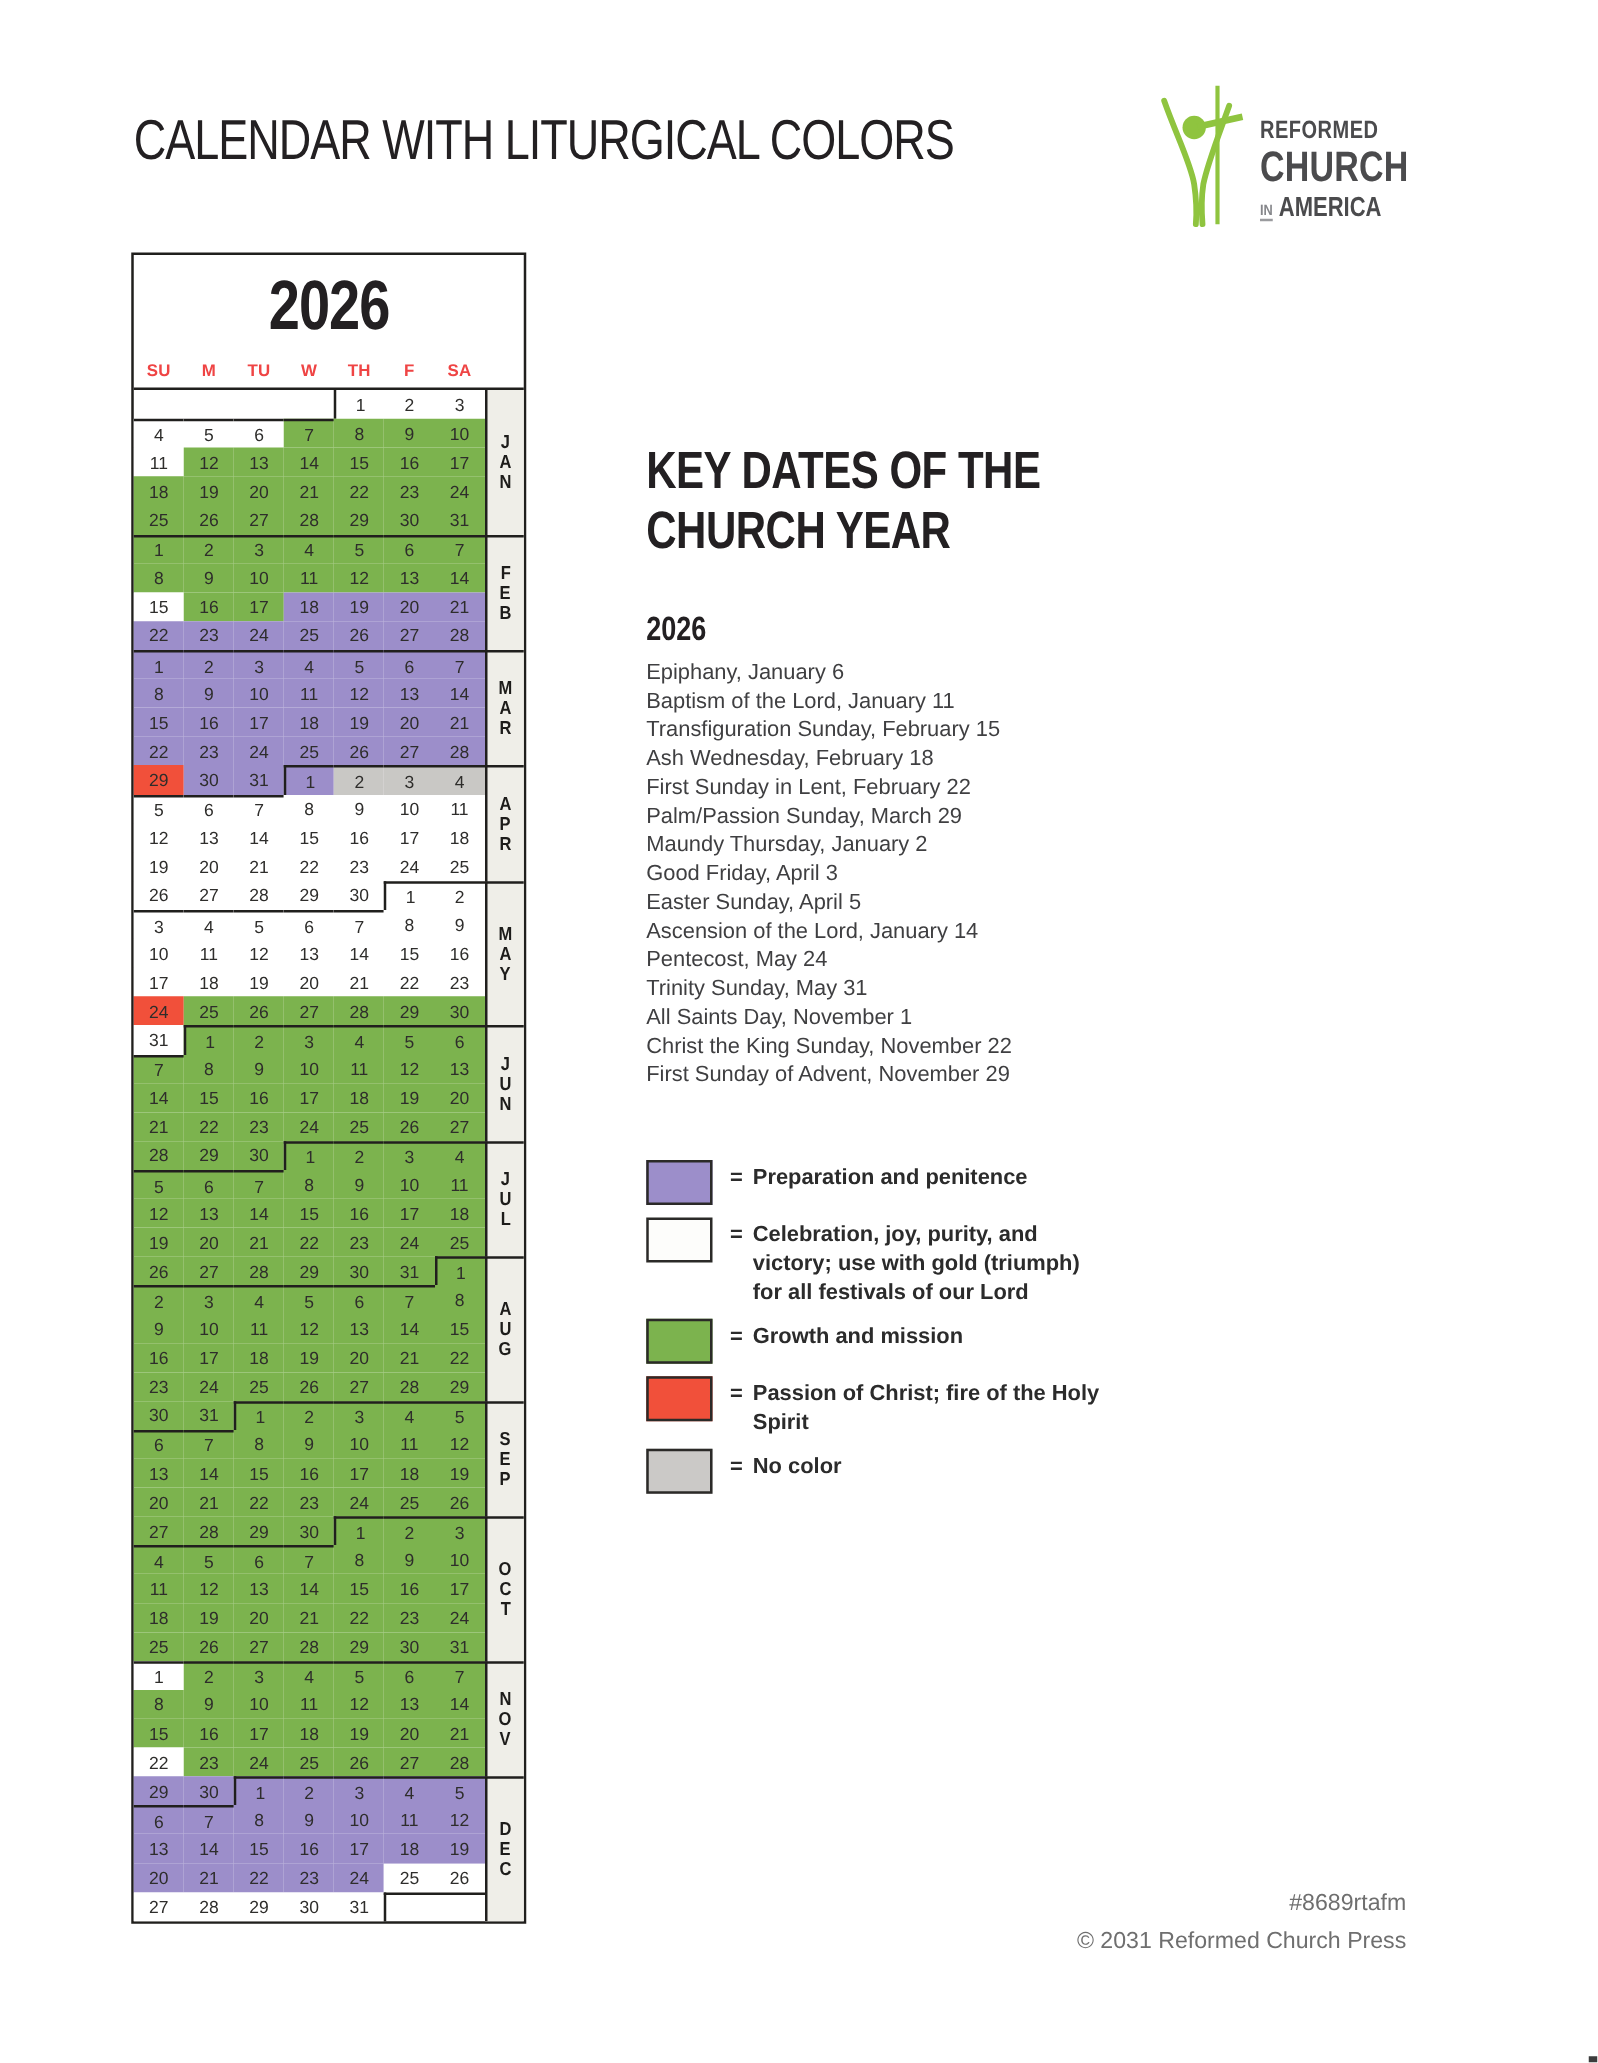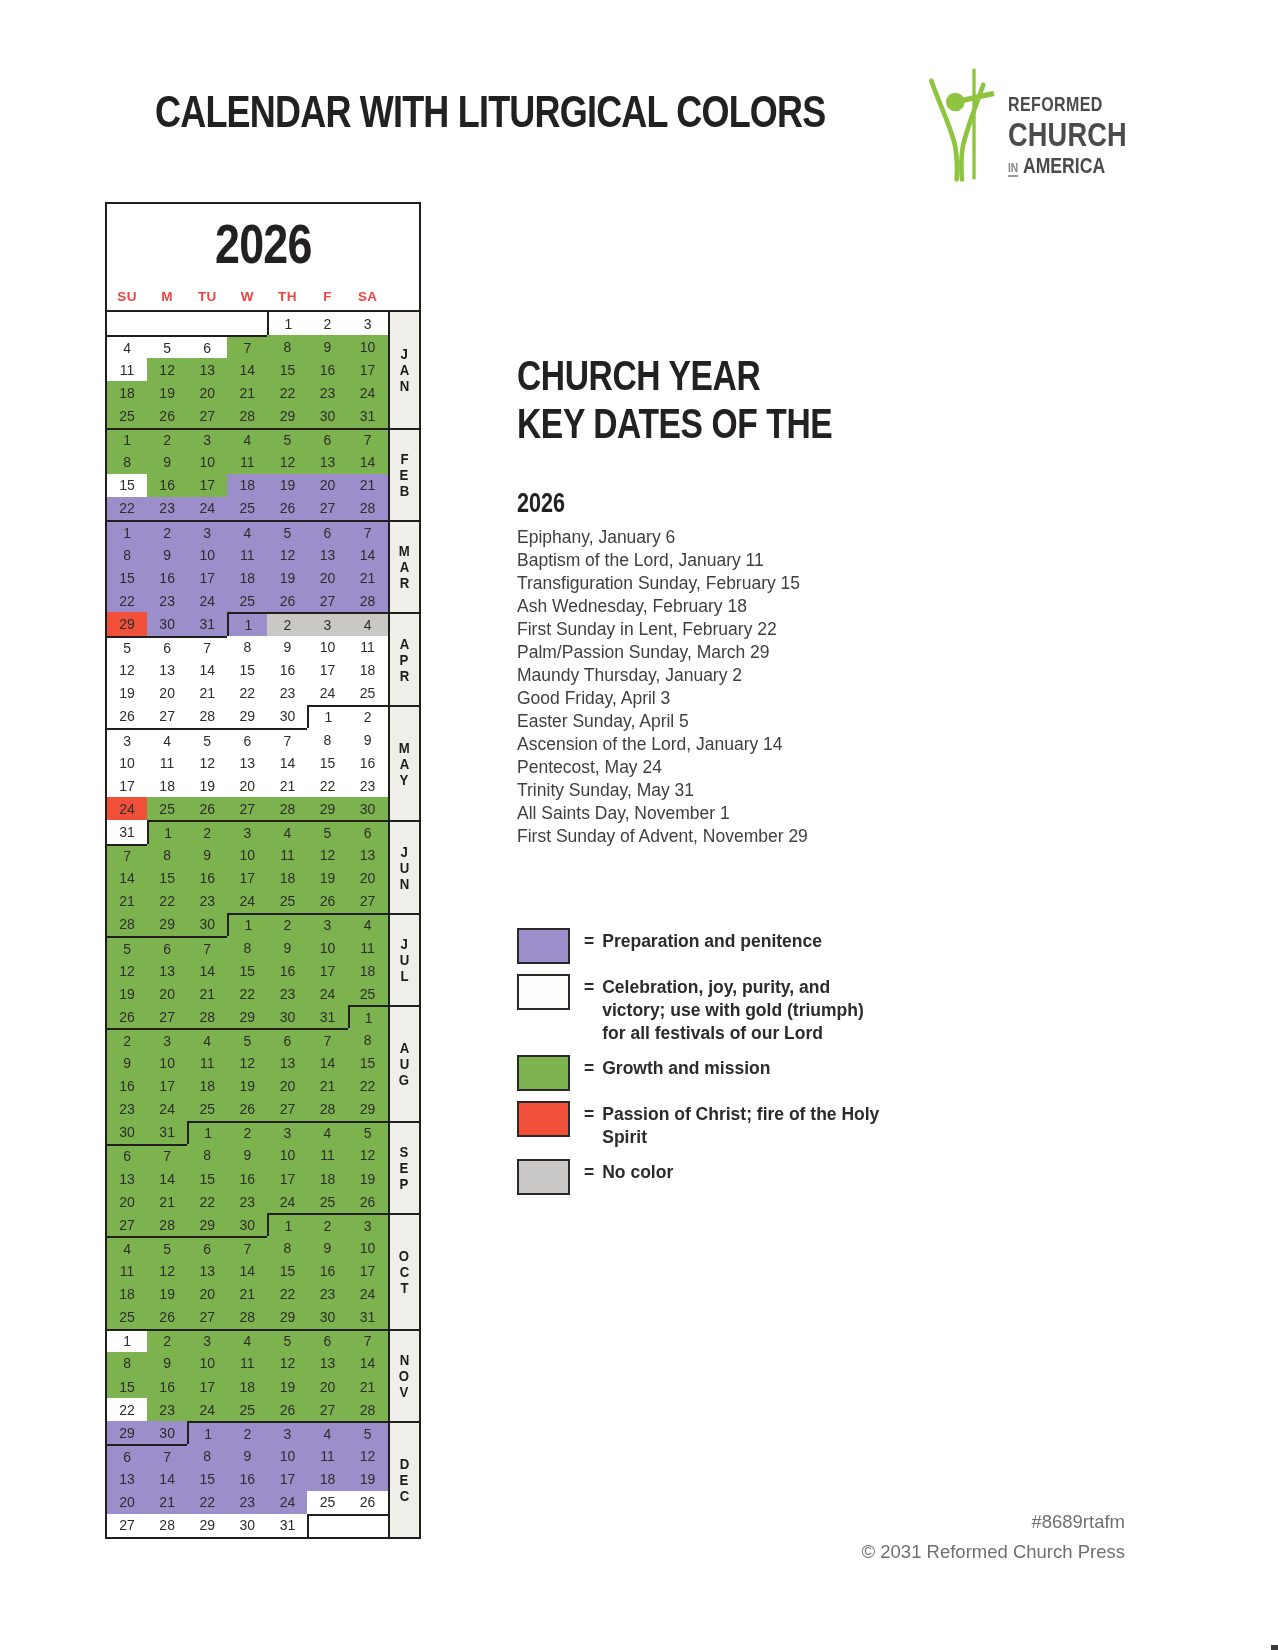--- a/index.html
+++ b/index.html
@@ -4,21 +4,21 @@
 <style>
   html,body{margin:0;padding:0;}
   body{
     width:1278px;height:1650px;position:relative;background:#ffffff;
     font-family:"Liberation Sans",sans-serif;color:#232022;overflow:hidden;
   }
   .cond{display:inline-block;transform:scaleX(0.8);transform-origin:0 50%;white-space:nowrap;}
   .condc{display:inline-block;transform:scaleX(0.8);transform-origin:50% 50%;white-space:nowrap;}
 
   
-  .main-title{position:absolute;left:107px;top:86px;font-size:45px;font-weight:bold;letter-spacing:-1px;color:#232022;margin-left:48px;}
+  .main-title{position:absolute;left:107px;top:86px;font-size:45px;font-weight:normal;letter-spacing:-1px;color:#232022;}
 
   .logo{position:absolute;left:926px;top:56px;display:flex;align-items:flex-start;}
   .logo svg{display:block;}
   .logo-text{margin-left:2px;margin-top:38px;line-height:1;}
   .logo-line1{font-size:20px;font-weight:bold;color:#4b4b4d;letter-spacing:0.5px;}
   .logo-line2{font-size:34px;font-weight:bold;color:#4b4b4d;margin-top:3px;letter-spacing:0.2px;}
   .logo-line3{margin-top:4px;display:flex;align-items:flex-end;}
   .logo-in{font-size:12px;font-weight:bold;color:#85868a;border-bottom:2px solid #9a9b9e;padding-bottom:1px;margin-right:3px;transform:scaleX(0.85);transform-origin:0 100%;}
   .logo-america{font-size:22px;font-weight:bold;color:#4b4b4d;}
 
@@ -526,40 +526,41 @@
       <div class="mlabel bt" style="grid-area: 49 / 8 / 54;">
         <span>D</span>
         <span>E</span>
         <span>C</span>
       </div>
     </div>
 </div>
 
 <div class="key-dates">
   <div class="kd-heading">
+    <div><span class="cond">KEY DATES OF THE</span></div>
     <div><span class="cond">CHURCH YEAR</span></div>
-    <div><span class="cond">KEY DATES OF THE</span></div>
   </div>
   <div class="kd-year">
     <span class="cond">2026</span>
   </div>
   <div class="kd-list">
       <div class="kd-item">Epiphany, January 6</div>
       <div class="kd-item">Baptism of the Lord, January 11</div>
       <div class="kd-item">Transfiguration Sunday, February 15</div>
       <div class="kd-item">Ash Wednesday, February 18</div>
       <div class="kd-item">First Sunday in Lent, February 22</div>
       <div class="kd-item">Palm/Passion Sunday, March 29</div>
       <div class="kd-item">Maundy Thursday, January 2</div>
       <div class="kd-item">Good Friday, April 3</div>
       <div class="kd-item">Easter Sunday, April 5</div>
       <div class="kd-item">Ascension of the Lord, January 14</div>
       <div class="kd-item">Pentecost, May 24</div>
       <div class="kd-item">Trinity Sunday, May 31</div>
       <div class="kd-item">All Saints Day, November 1</div>
+      <div class="kd-item">Christ the King Sunday, November 22</div>
       <div class="kd-item">First Sunday of Advent, November 29</div>
     </div>
 </div>
 
 <div class="legend">
     <div class="legend-item">
       <div class="swatch" style="background: rgb(156, 142, 202);"></div>
       <div class="legend-label">
         <span class="legend-eq">=</span>
         <span class="legend-text">Preparation and penitence</span>

